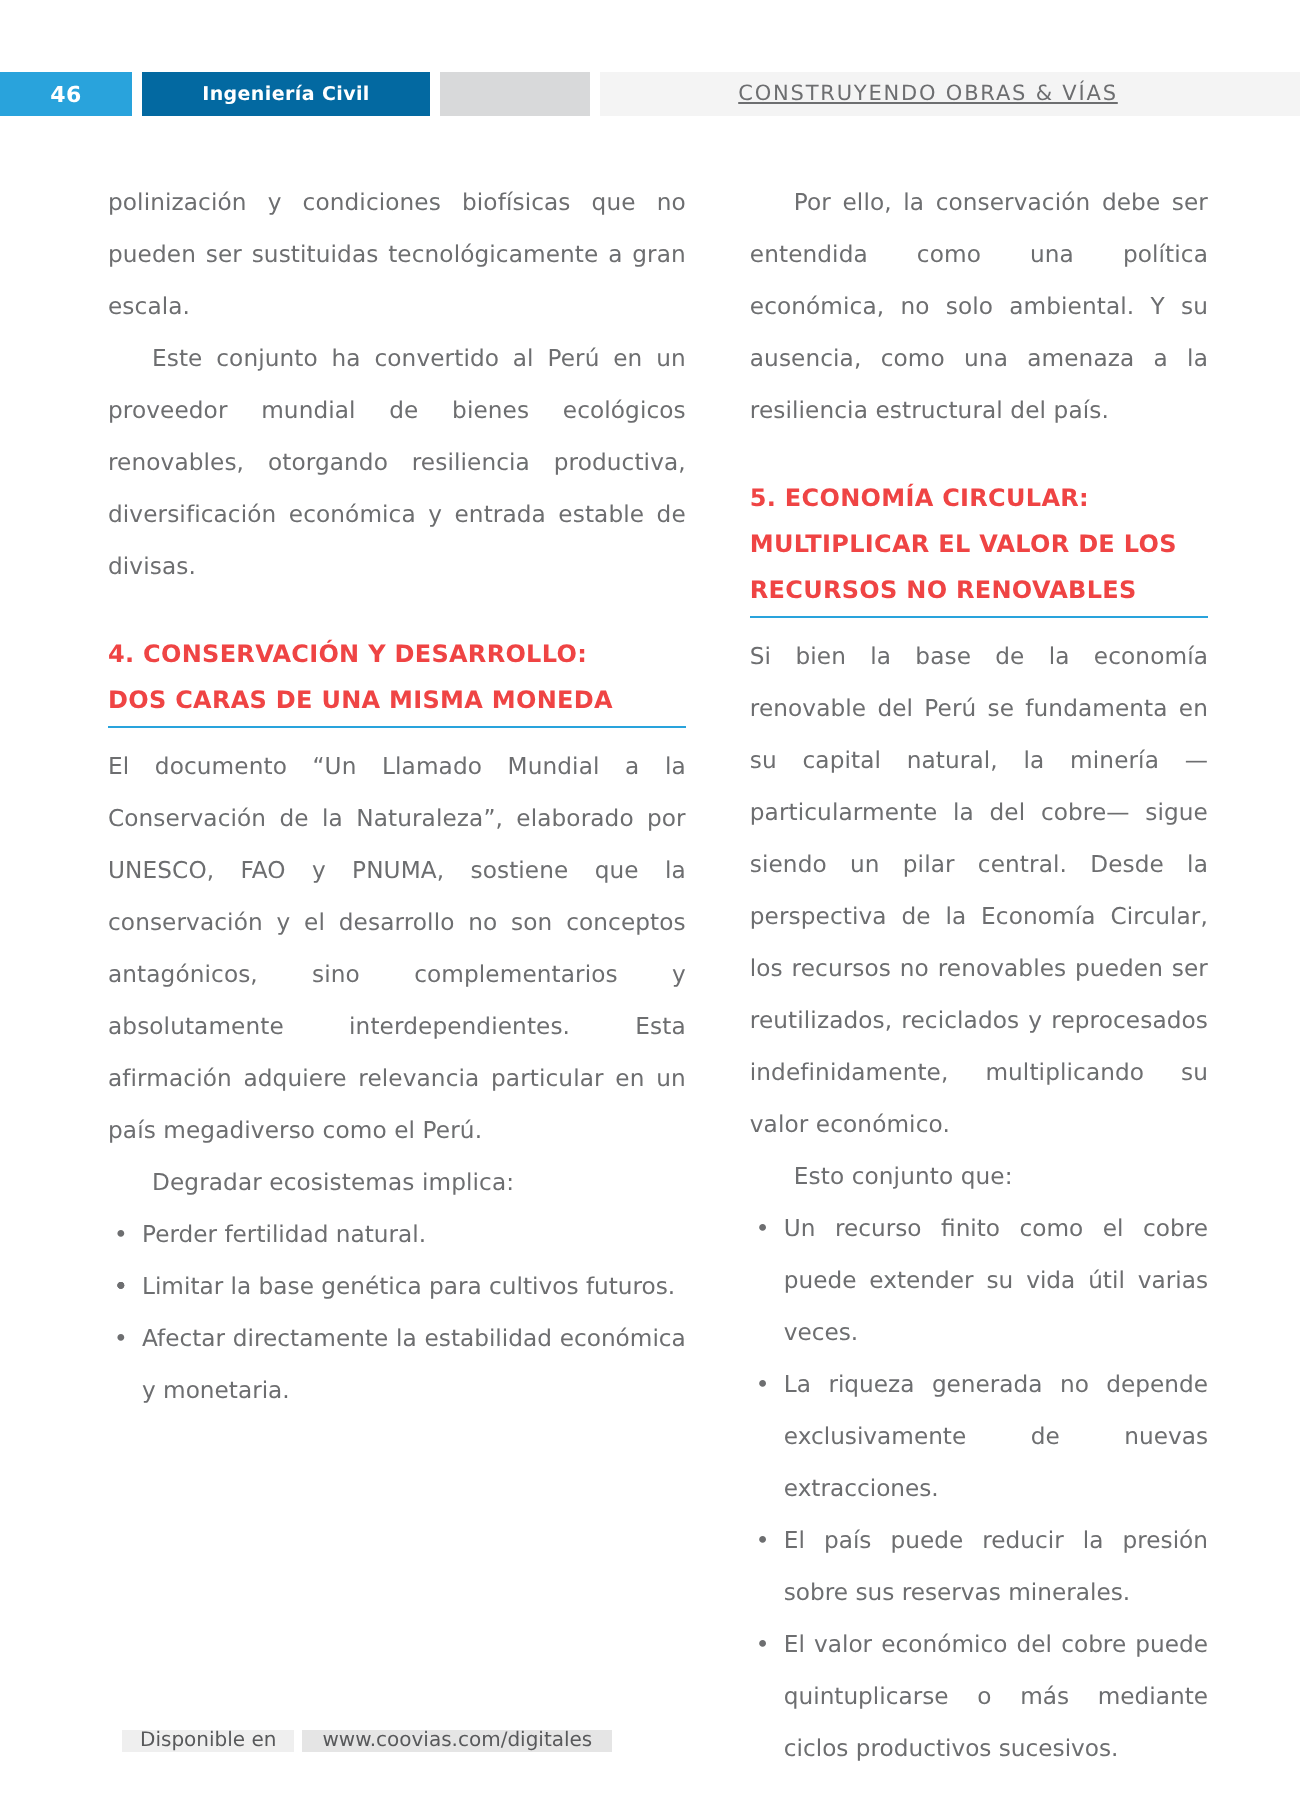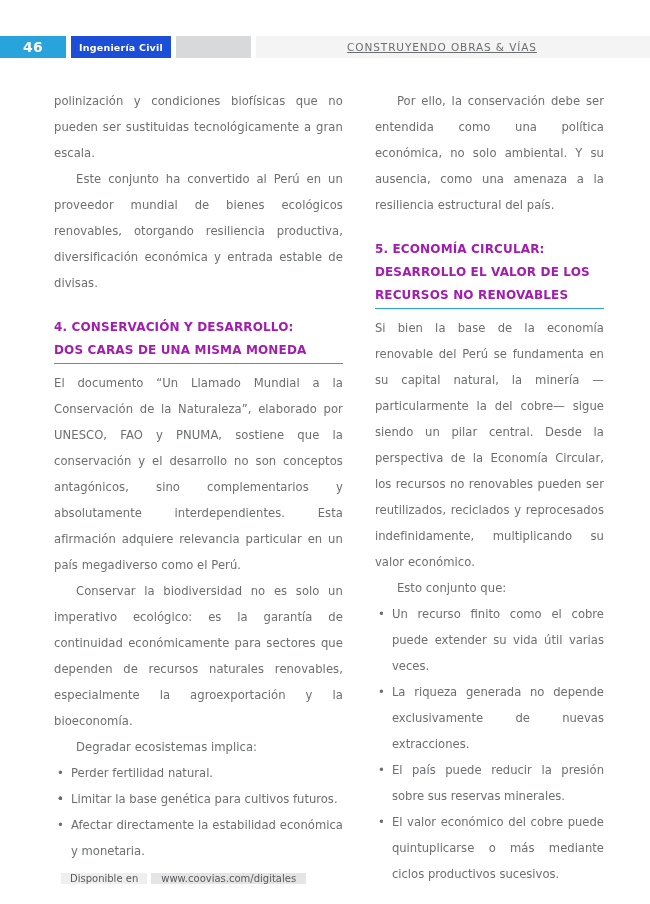--- a/index.html
+++ b/index.html
@@ -23,31 +23,31 @@
     left: 0;
     width: 650px;
     height: 22px;
     display: flex;
     align-items: stretch;
   }
   .hdr-page-number {
     width: 66px;
     background: #29a3dc;
     color: #ffffff;
-    font-size: 14px;
+    font-size: 11px;
     font-weight: bold;
     display: flex;
     align-items: center;
     justify-content: center;
     letter-spacing: 0.2px;
   }
   .hdr-gap-a { width: 5px; background: #ffffff; }
   .hdr-section {
-    width: 100px;
-    background: #1d4ed8;
+    width: 144px;
+    background: #0369a1;
     color: #ffffff;
     font-size: 9.5px;
     font-weight: bold;
     display: flex;
     align-items: center;
     justify-content: center;
     letter-spacing: 0.2px;
   }
   .hdr-gap-b { width: 5px; background: #ffffff; }
   .hdr-block-light {
@@ -94,21 +94,21 @@
     text-align: justify;
     color: #6d6e70;
     letter-spacing: 0.05px;
   }
   p.body-text.indent { text-indent: 22px; }
   p.body-text.noindent { text-indent: 0; }
 
   
   .section-heading {
     margin: 20px 0 2px 0;
-    color: #a21caf;
+    color: #ef4444;
     font-weight: bold;
     font-size: 12px;
     line-height: 23px;
     letter-spacing: 0.15px;
   }
   .section-heading .hline {
     display: block;
   }
   .section-heading .hline.underlined {
     border-bottom: 1.6px solid #29a3dc;
@@ -139,21 +139,21 @@
   }
 
   
   .page-footer {
     position: absolute;
     left: 54px;
     top: 865px;
     width: 550px;
     height: 19px;
     display: flex;
-    align-items: flex-end;
+    align-items: flex-start;
   }
   .ftr-mark {
     width: 7px;
     background: #9a9a9a;
   }
   .ftr-label {
     background: #efefef;
     display: flex;
     align-items: center;
     padding: 0 9px;
@@ -200,21 +200,20 @@
     <p class="body-text indent">Este conjunto ha convertido al Perú en un proveedor mundial de bienes ecológicos renovables, otorgando resiliencia productiva, diversificación económica y entrada estable de divisas.</p>
 
     <div class="section-heading">
       <span class="hline">4. CONSERVACIÓN Y DESARROLLO:</span>
       <span class="hline underlined">DOS CARAS DE UNA MISMA MONEDA</span>
     </div>
     <div class="heading-spacer-after"></div>
 
     <p class="body-text noindent">El documento “Un Llamado Mundial a la Conservación de la Naturaleza”, elaborado por UNESCO, FAO y PNUMA, sostiene que la conservación y el desarrollo no son conceptos antagónicos, sino complementarios y absolutamente interdependientes. Esta afirmación adquiere relevancia particular en un país megadiverso como el Perú.</p>
 
-    <p class="body-text indent">Conservar la biodiversidad no es solo un imperativo ecológico: es la garantía de continuidad económicamente para sectores que dependen de recursos naturales renovables, especialmente la agroexportación y la bioeconomía.</p>
 
     <p class="body-text indent">Degradar ecosistemas implica:</p>
 
     <ul class="bullets">
       <li>
         <span class="bullet-dot">•</span>
         <span>Perder fertilidad natural.</span>
       </li>
       <li>
         <span class="bullet-dot">•</span>
@@ -232,21 +231,21 @@
       </li>
     </ul>
   </div>
 
   <div class="col right">
 
     <p class="body-text indent">Por ello, la conservación debe ser entendida como una política económica, no solo ambiental. Y su ausencia, como una amenaza a la resiliencia estructural del país.</p>
 
     <div class="section-heading">
       <span class="hline">5. ECONOMÍA CIRCULAR:</span>
-      <span class="hline">DESARROLLO EL VALOR DE LOS</span>
+      <span class="hline">MULTIPLICAR EL VALOR DE LOS</span>
       <span class="hline underlined">RECURSOS NO RENOVABLES</span>
     </div>
     <div class="heading-spacer-after"></div>
 
     <p class="body-text noindent">Si bien la base de la economía renovable del Perú se fundamenta en su capital natural, la minería —particularmente la del cobre— sigue siendo un pilar central. Desde la perspectiva de la Economía Circular, los recursos no renovables pueden ser reutilizados, reciclados y reprocesados indefinidamente, multiplicando su valor económico.</p>
 
     <p class="body-text indent">Esto conjunto que:</p>
 
     <ul class="bullets">
       <li>

